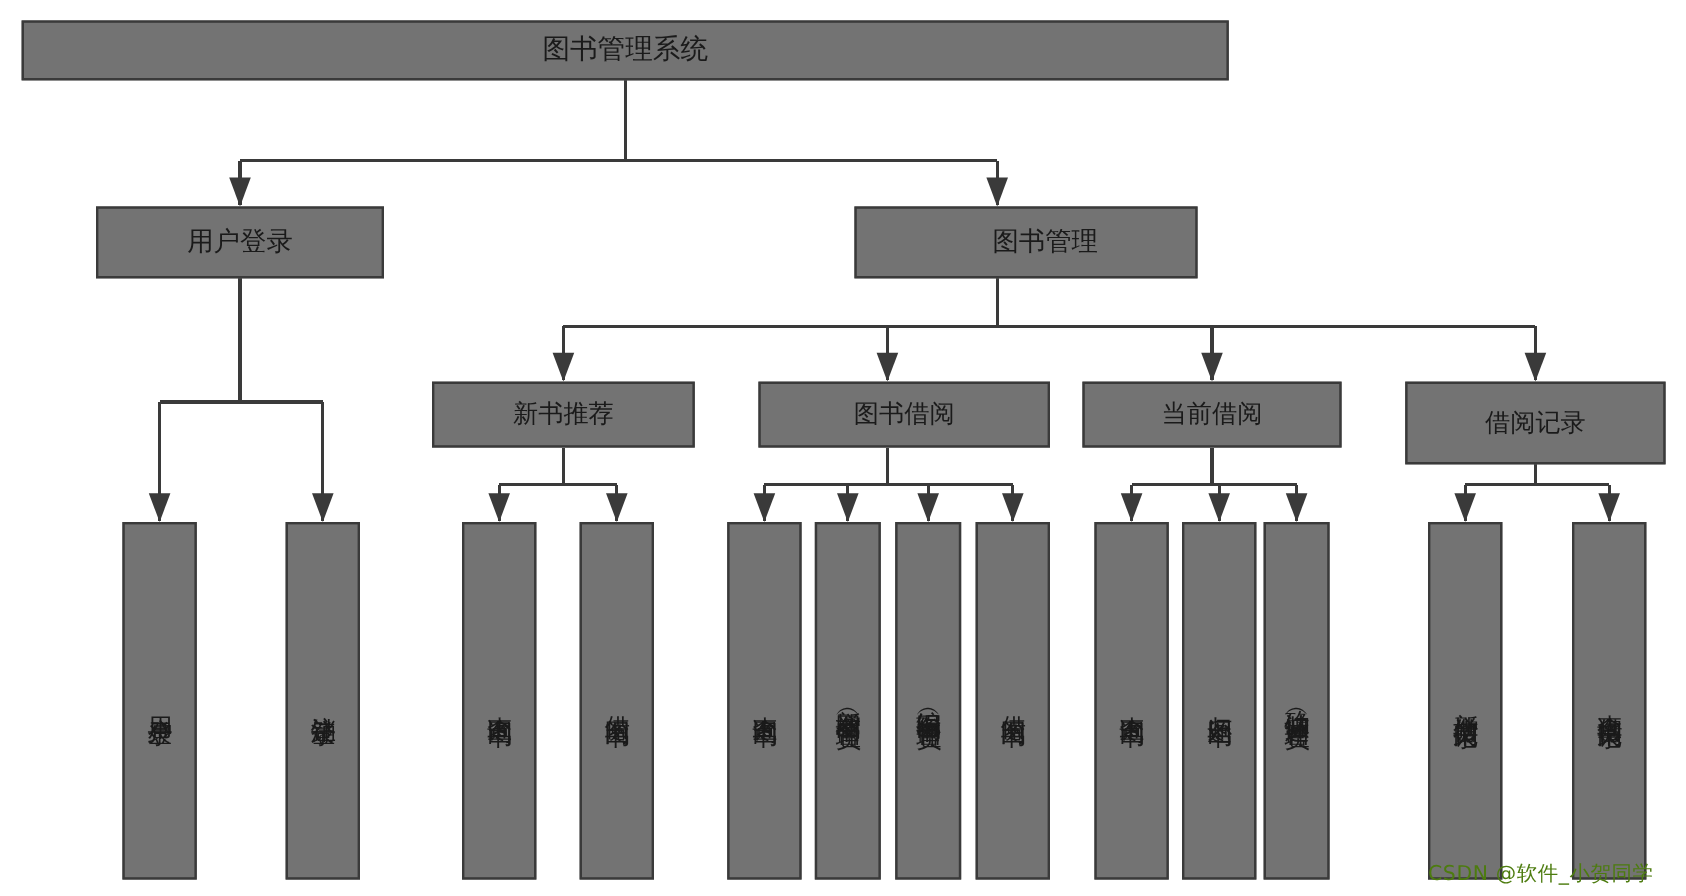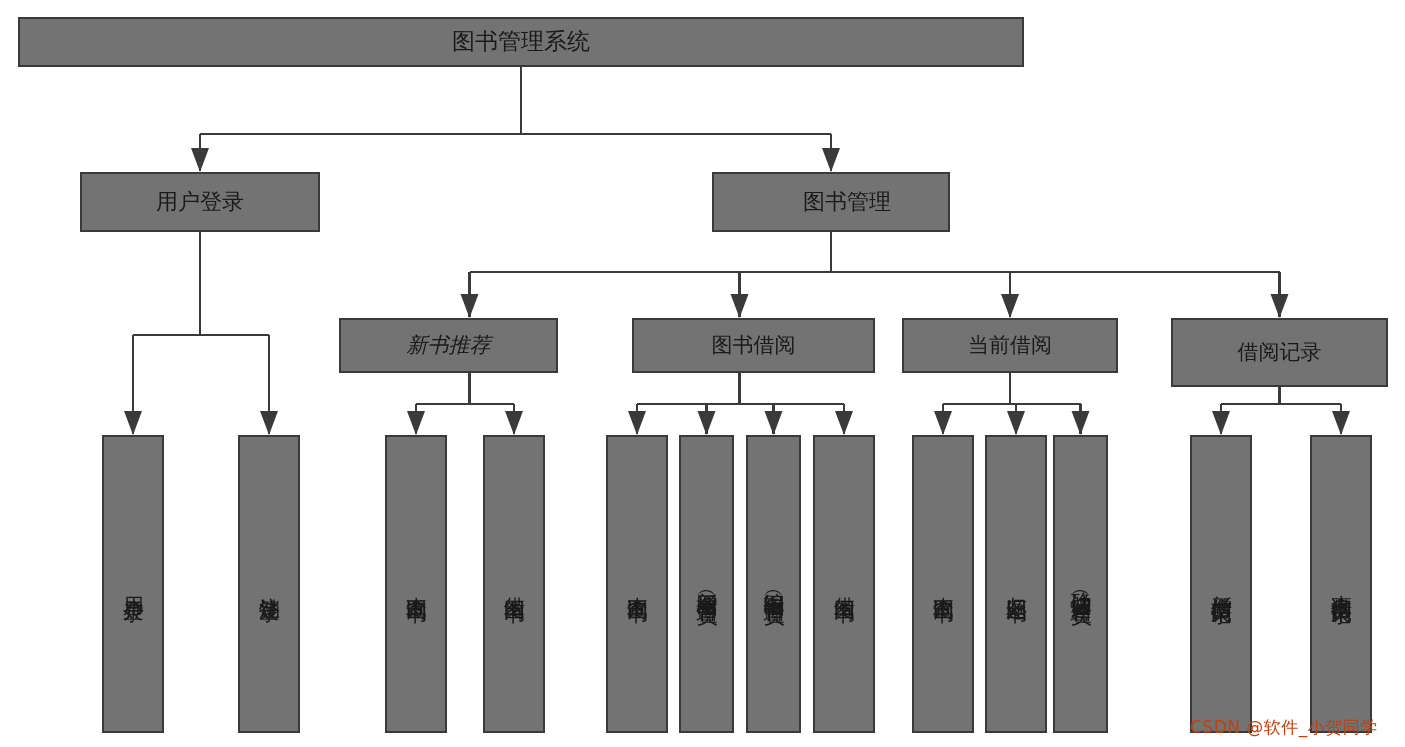--- a/index.html
+++ b/index.html
@@ -61,21 +61,21 @@
     white-space: nowrap;
     display: block;
   }
   .htext {
     white-space: nowrap;
     display: block;
   }
   .watermark {
     position: absolute;
     font-size: 17px;
-    color: #c2410c;
+    color: #4d7c0f;
     white-space: nowrap;
     letter-spacing: 0.5px;
     user-select: none;
   }
 </style>
 </head>
 <body>
 
 <div id="canvas">
   <svg id="edges" viewBox="0 0 1405 747">
@@ -132,24 +132,24 @@
       <line x1="1341" y1="404" x2="1341" y2="434" stroke="#3a3a3a" stroke-width="2.6" shape-rendering="crispEdges"></line>
       <path d="M1332,411 L1350,411 L1341,435 Z" fill="#3a3a3a"></path>
     </svg>
   <div id="node-layer">
       <div class="node level-0" style="left: 18px; top: 17px; width: 1006px; height: 50px;">
         <span class="htext">图书管理系统</span>
       </div>
       <div class="node level-1" style="left: 80px; top: 172px; width: 240px; height: 60px;">
         <span class="htext">用户登录</span>
       </div>
-      <div class="node level-1" style="left: 712px; top: 172px; width: 238px; height: 60px; padding-left: 32px;">
+      <div class="node level-1" style="left: 712px; top: 172px; width: 286px; height: 60px; padding-left: 32px;">
         <span class="htext">图书管理</span>
       </div>
-      <div class="node level-2" style="left: 339px; top: 318px; width: 219px; height: 55px; font-style: italic;">
+      <div class="node level-2" style="left: 360px; top: 318px; width: 219px; height: 55px;">
         <span class="htext">新书推荐</span>
       </div>
       <div class="node level-2" style="left: 632px; top: 318px; width: 243px; height: 55px;">
         <span class="htext">图书借阅</span>
       </div>
       <div class="node level-2" style="left: 902px; top: 318px; width: 216px; height: 55px; align-items: center;">
         <span class="htext">当前借阅</span>
       </div>
       <div class="node level-2" style="left: 1171px; top: 318px; width: 217px; height: 69px;">
         <span class="htext">借阅记录</span>

